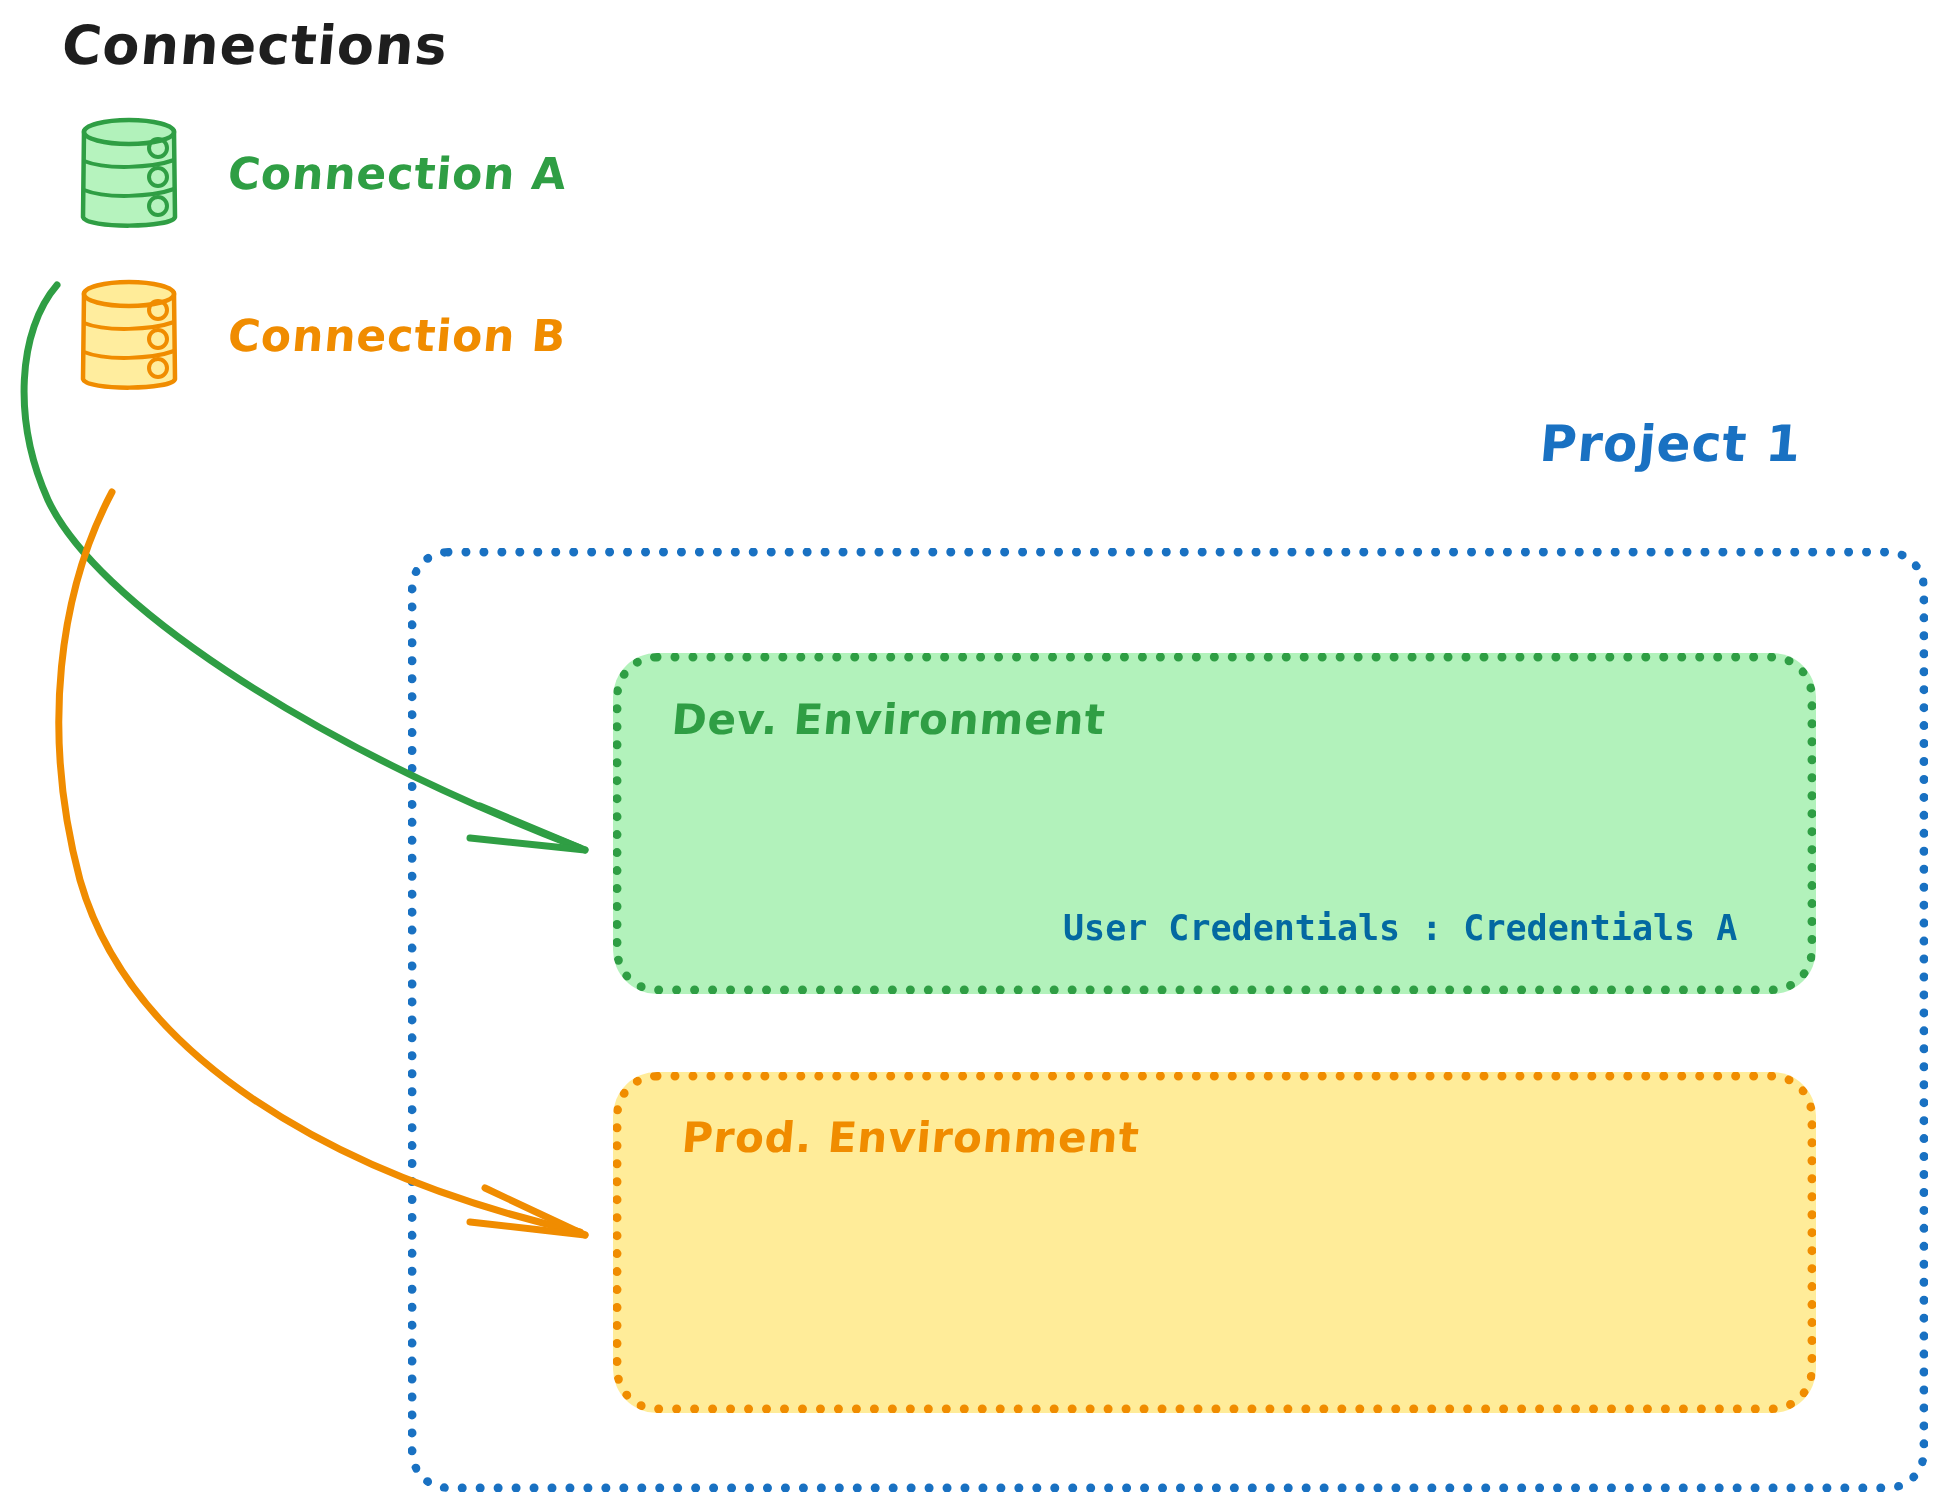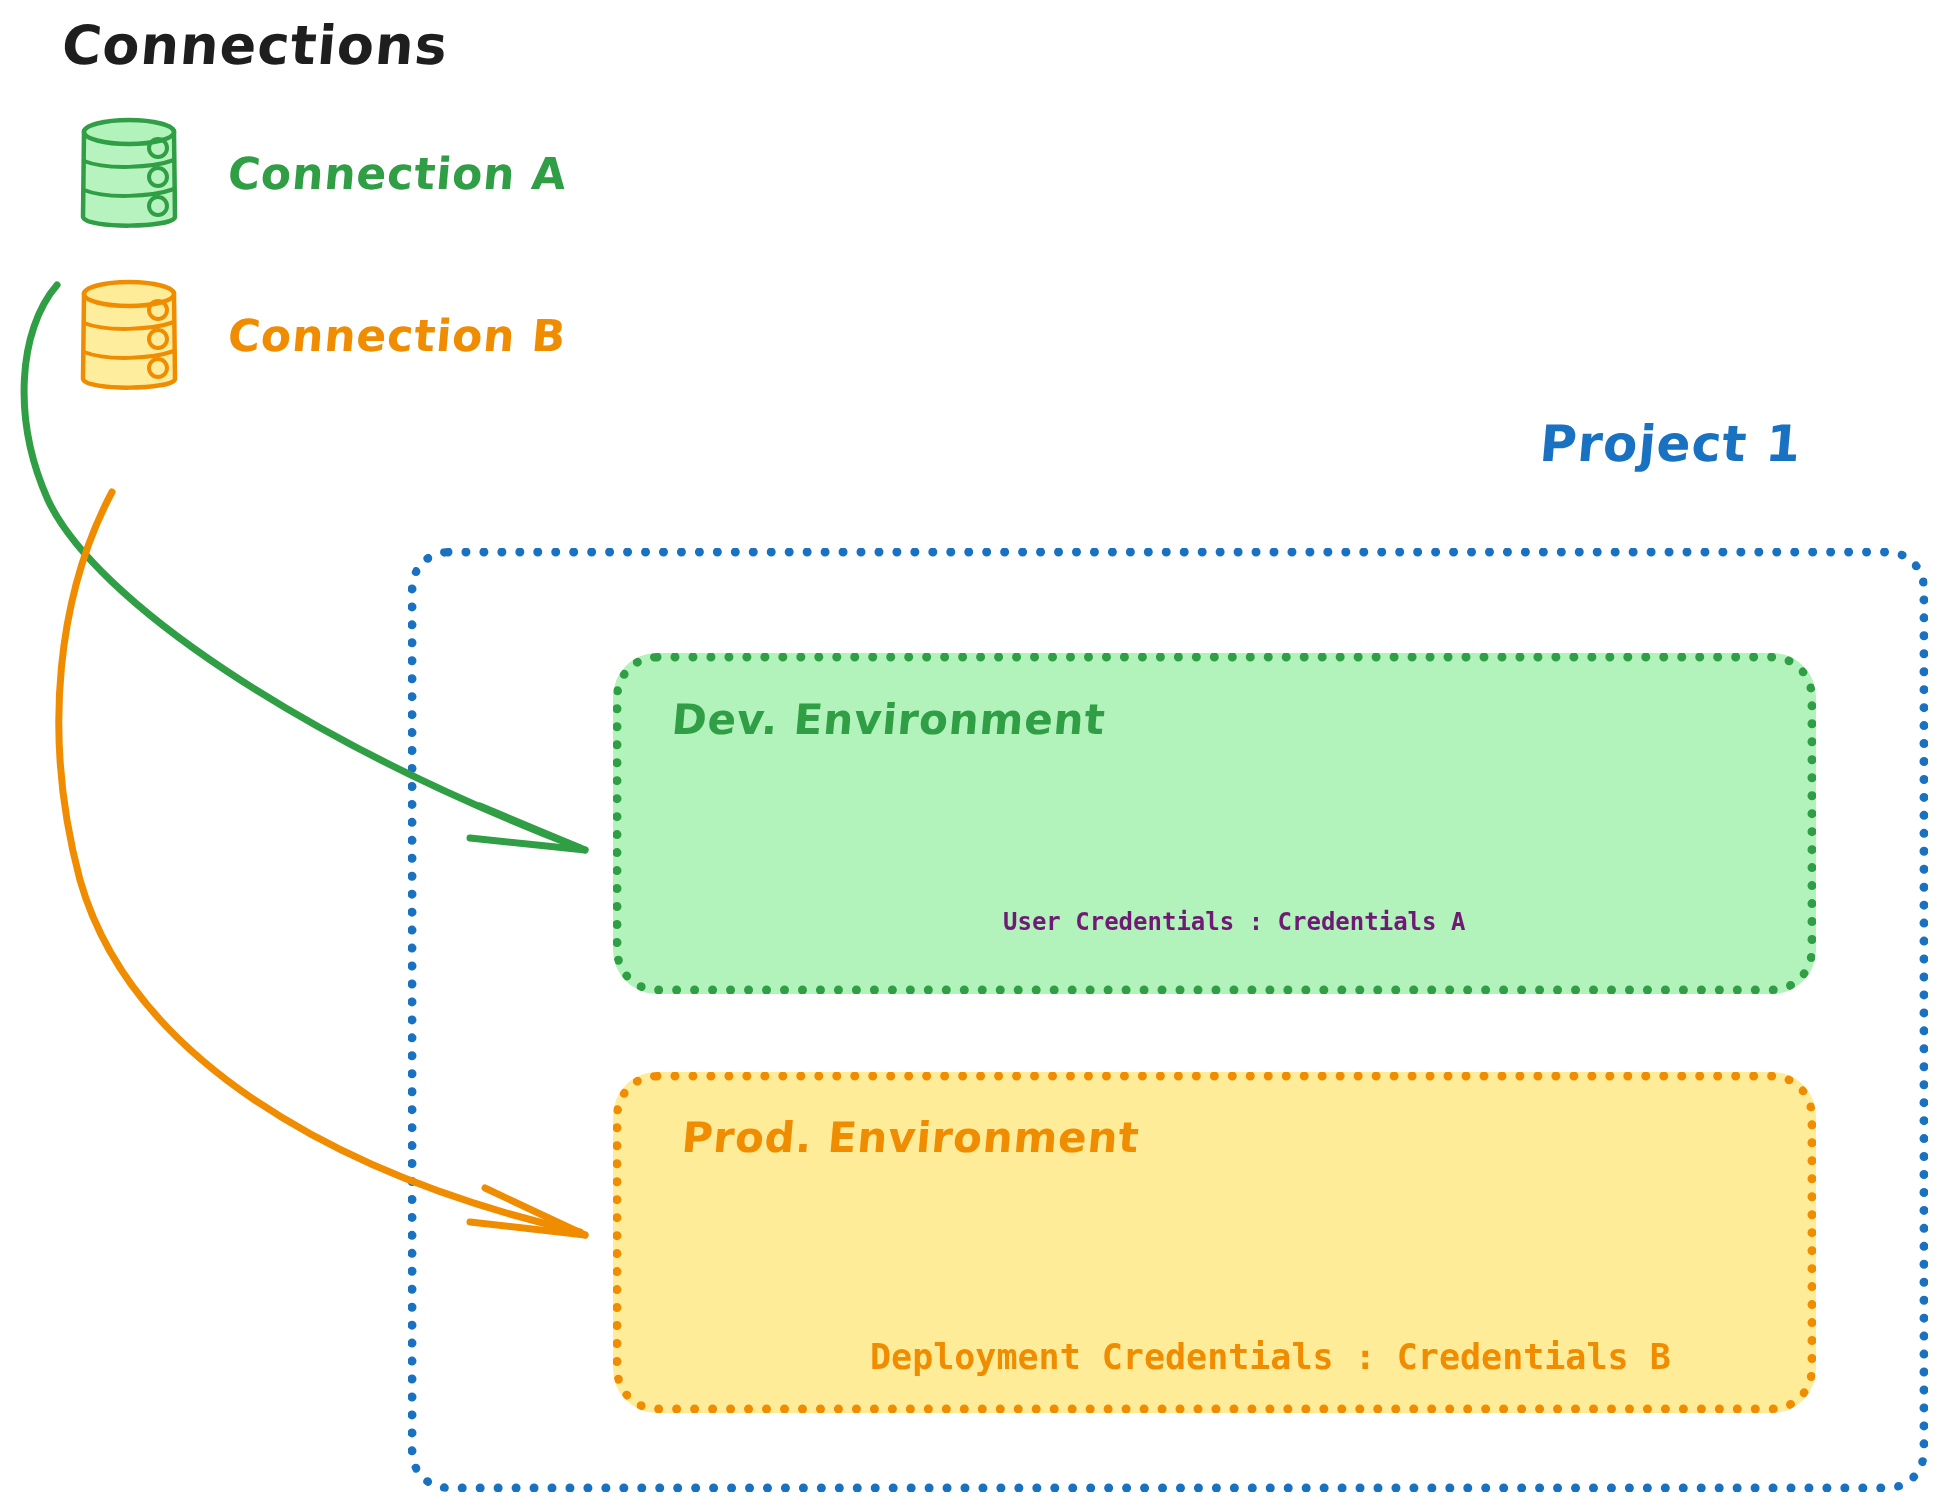--- a/index.html
+++ b/index.html
@@ -69,24 +69,24 @@
     transform: skewX(-5deg);
   }
   #label-prod-env {
     left: 682px;
     top: 1113px;
     font-size: 42px;
     color: #f08c00;
     transform: skewX(-5deg);
   }
   #label-user-credentials {
-    left: 1003px;
+    left: 1063px;
     top: 908px;
-    font-size: 24px;
-    color: #701a75;
+    font-size: 35px;
+    color: #0369a1;
   }
   #label-deployment-credentials {
     left: 870px;
     top: 1337px;
     font-size: 35px;
     color: #f08c00;
   }
 
   
   .dotted-box {
@@ -179,21 +179,20 @@
   <div class="dotted-box" id="dev-env-box"></div>
 
   <div class="hand" id="label-dev-env">Dev. Environment</div>
 
   <div class="mono" id="label-user-credentials">User Credentials : Credentials A</div>
 
   <div class="dotted-box" id="prod-env-box"></div>
 
   <div class="hand" id="label-prod-env">Prod. Environment</div>
 
-  <div class="mono" id="label-deployment-credentials">Deployment Credentials : Credentials B</div>
 
   <svg class="overlay" viewBox="0 0 1948 1506">
 
     <g>
       <path d="M 57 285
                C 18 330, 12 420, 48 500
                C 95 600, 300 740, 580 848" fill="none" stroke="#2f9e44" stroke-width="7" stroke-linecap="round" stroke-linejoin="round"></path>
       <path d="M 585 850 L 480 806" fill="none" stroke="#2f9e44" stroke-width="7" stroke-linecap="round"></path>
       <path d="M 585 850 L 470 838" fill="none" stroke="#2f9e44" stroke-width="7" stroke-linecap="round"></path>
     </g>

